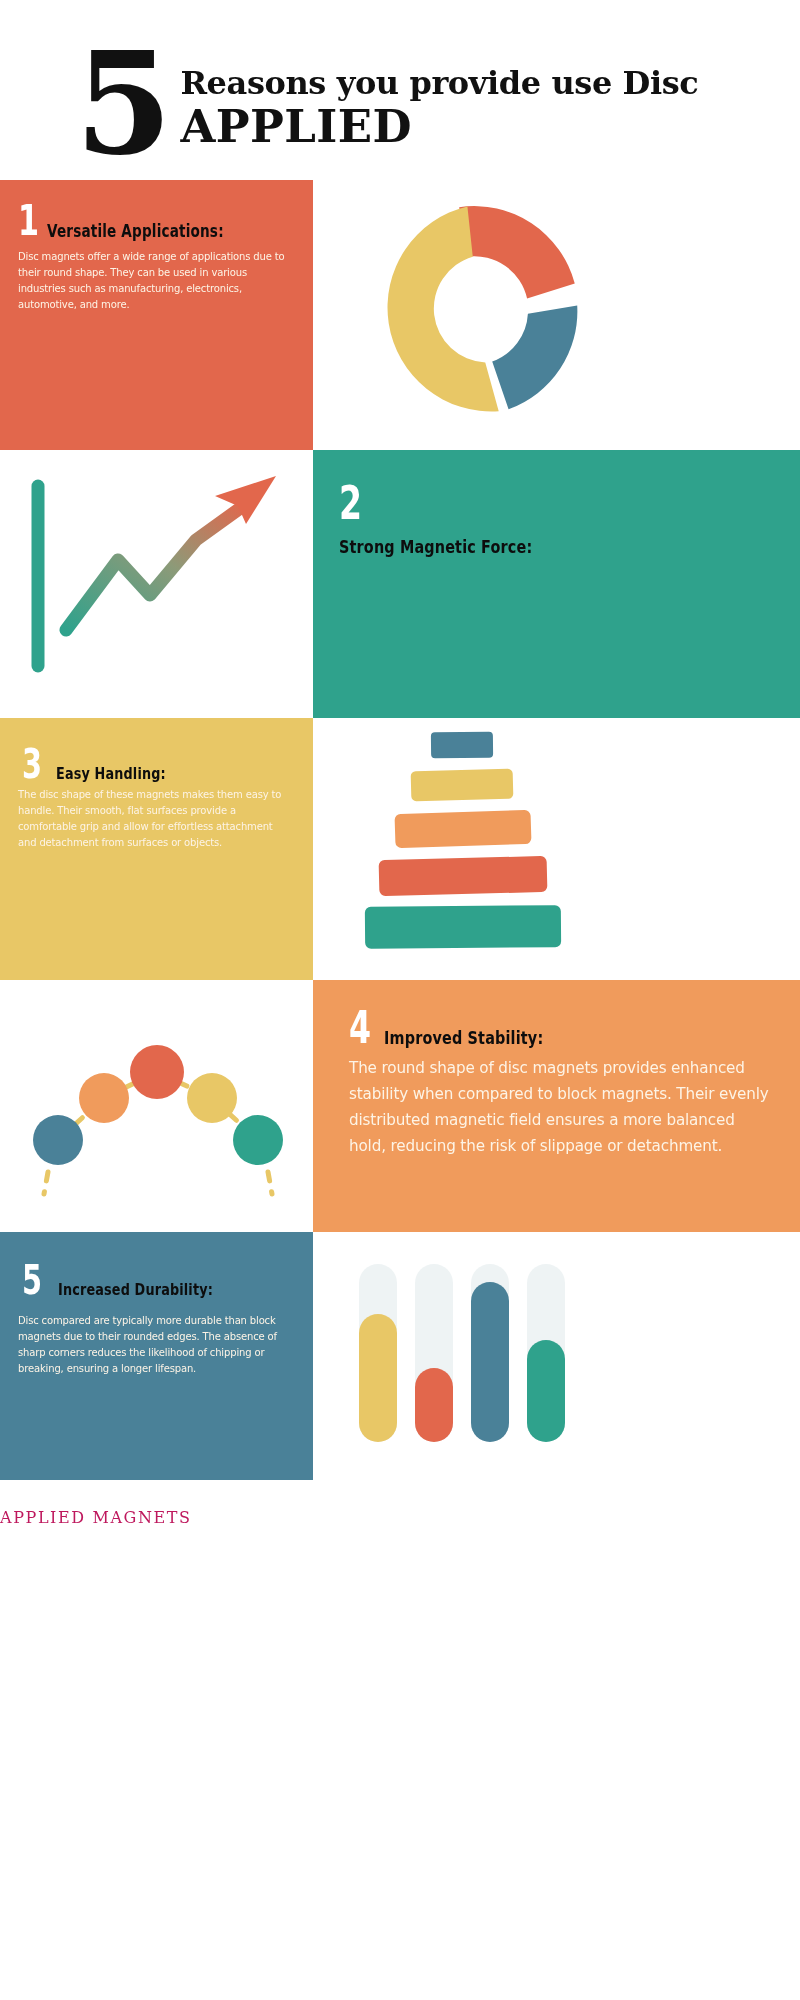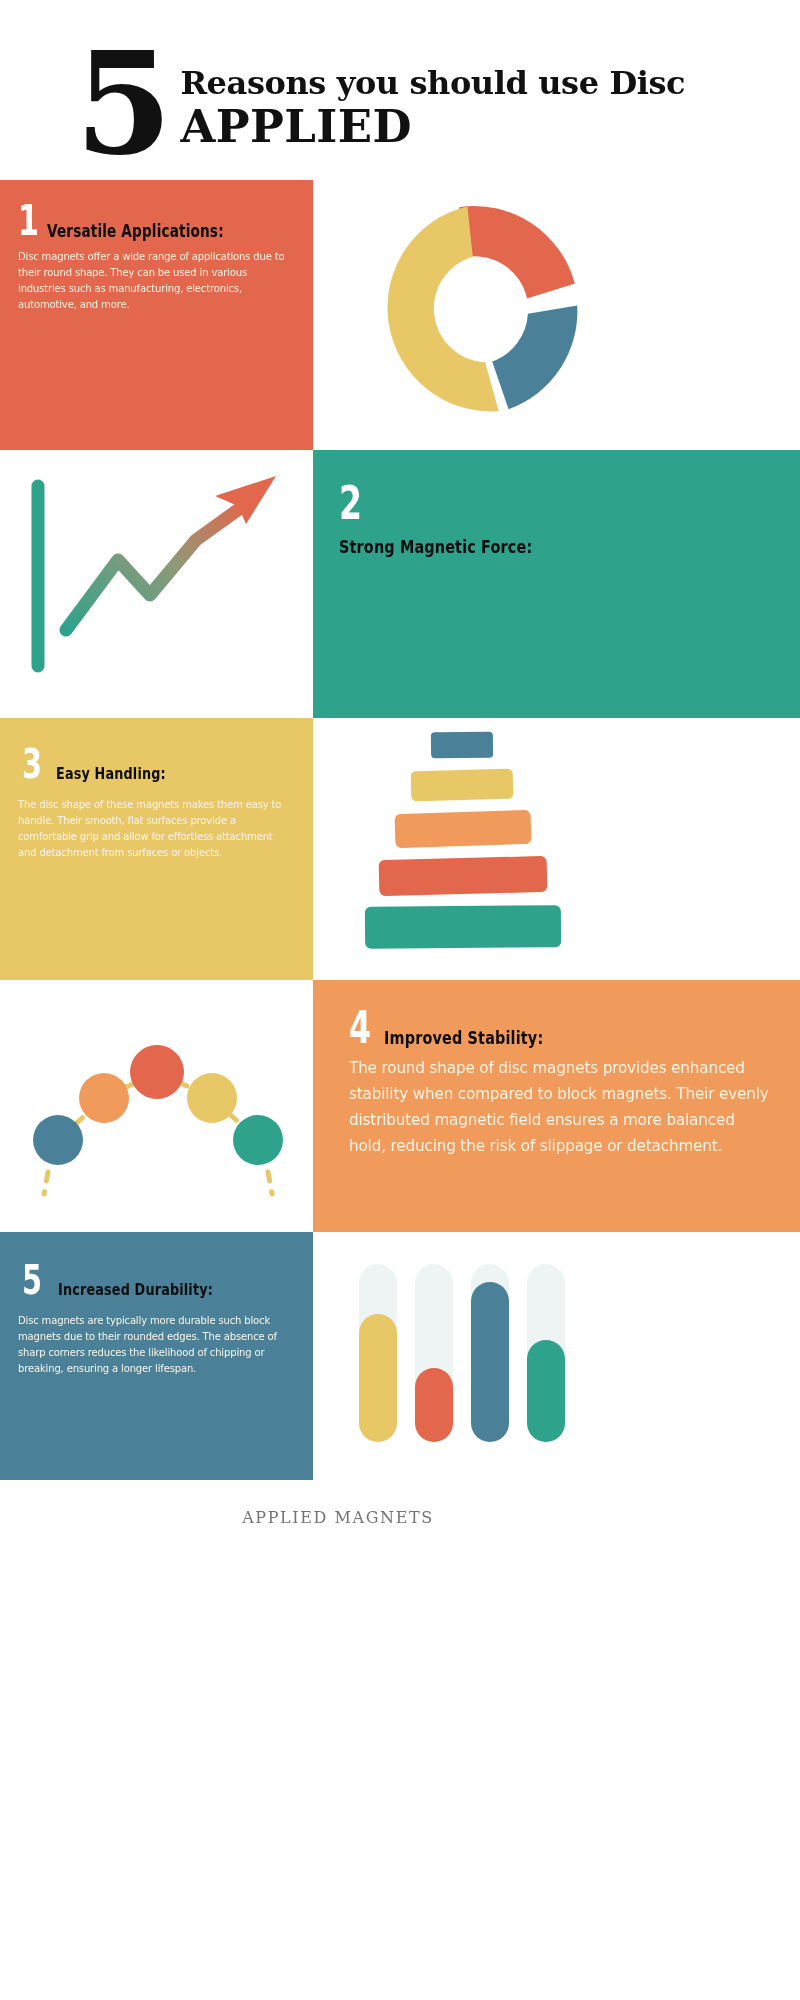--- a/index.html
+++ b/index.html
@@ -101,37 +101,37 @@
   #art-pyr   { left:313px; top:718px; width:487px; height:262px; }
   #art-dots  { left:0;    top:980px; width:313px; height:252px; }
   #art-bars  { left:313px; top:1232px; width:487px; height:248px; }
 
   
   .footer {
     position:absolute; left:0; top:1480px; width:800px; height:520px;
     background:#ffffff;
   }
   .footer-text {
-    position:absolute; left:0; top:28px; width:676px; text-align:center;
-    font-family:"DejaVu Serif", serif;
-    font-size:16px; letter-spacing:1.6px; color:#737373; font-weight:400;
+    position:absolute; left:0; top:28px; width:676px; text-align:left;
+    font-family:"DejaVu Serif", serif;
+    font-size:16px; letter-spacing:1.6px; color:#be185d; font-weight:400;
   }
   .footer-rule {
     position:absolute; left:0; top:0; width:800px; height:1px; background:#ffffff;
   }
 </style>
 </head>
 <body>
 
 <div class="page">
 
   <div class="header">
     <div class="big-five">5</div>
     <div class="head-lines">
-      <div class="head-line1">Reasons you should use Disc</div>
+      <div class="head-line1">Reasons you provide use Disc</div>
       <div class="head-line2">APPLIED</div>
     </div>
   </div>
 
   <div class="block text-block" id="b1">
     <div class="row-inline">
       <span class="num">1</span>
       <span class="heading">Versatile Applications:</span>
     </div>
     <div class="body-text">Disc magnets offer a wide range of applications due to their round shape. They can be used in various industries such as manufacturing, electronics, automotive, and more.</div>
@@ -180,21 +180,21 @@
       <span class="num stack-num">2</span>
       <span class="heading">Strong Magnetic Force:</span>
     </div>
   </div>
 
   <div class="block text-block" id="b3">
     <div class="row-inline" style="padding-top:6px;padding-left:4px;">
       <span class="num">3</span>
       <span class="heading" style="margin-left:6px;">Easy Handling:</span>
     </div>
-    <div class="body-text" style="margin-top:14px;">The disc shape of these magnets makes them easy to handle. Their smooth, flat surfaces provide a comfortable grip and allow for effortless attachment and detachment from surfaces or objects.</div>
+    <div class="body-text" style="margin-top:4px;">The disc shape of these magnets makes them easy to handle. Their smooth, flat surfaces provide a comfortable grip and allow for effortless attachment and detachment from surfaces or objects.</div>
   </div>
 
   <div class="art" id="art-pyr">
     <svg width="487" height="262" viewBox="0 0 487 262">
       <rect x="118" y="14" width="62" height="26" rx="4" fill="#4a8198" transform="rotate(-0.6 149 27)"></rect>
       <rect x="98" y="52" width="102" height="30" rx="5" fill="#e8c766" transform="rotate(-1.5 149 67)"></rect>
       <rect x="82" y="94" width="136" height="34" rx="6" fill="#f09b5c" transform="rotate(-1.8 150 111)"></rect>
       <rect x="66" y="140" width="168" height="36" rx="6" fill="#e2674c" transform="rotate(-1.4 150 158)"></rect>
       <rect x="52" y="188" width="196" height="42" rx="6" fill="#2fa28c" transform="rotate(-0.5 150 209)"></rect>
     </svg>
@@ -226,21 +226,21 @@
       <span class="heading" style="margin-left:4px;">Improved Stability:</span>
     </div>
     <div class="body-text" style="padding-left:18px;">The round shape of disc magnets provides enhanced stability when compared to block magnets. Their evenly distributed magnetic field ensures a more balanced hold, reducing the risk of slippage or detachment.</div>
   </div>
 
   <div class="block text-block" id="b5">
     <div class="row-inline" style="padding-top:8px;padding-left:4px;">
       <span class="num">5</span>
       <span class="heading" style="margin-left:8px;">Increased Durability:</span>
     </div>
-    <div class="body-text" style="margin-top:14px;"> Disc magnets are typically more durable such block magnets due to their rounded edges. The absence of sharp corners reduces the likelihood of chipping or breaking, ensuring a longer lifespan.</div>
+    <div class="body-text" style="margin-top:14px;"> Disc compared are typically more durable than block magnets due to their rounded edges. The absence of sharp corners reduces the likelihood of chipping or breaking, ensuring a longer lifespan.</div>
   </div>
 
   <div class="art" id="art-bars">
     <svg width="487" height="248" viewBox="0 0 487 248">
 
       <rect x="46" y="32" width="38" height="178" rx="19" fill="#eef3f4"></rect>
       <rect x="102" y="32" width="38" height="178" rx="19" fill="#eef3f4"></rect>
       <rect x="158" y="32" width="38" height="178" rx="19" fill="#eef3f4"></rect>
       <rect x="214" y="32" width="38" height="178" rx="19" fill="#eef3f4"></rect>
 

